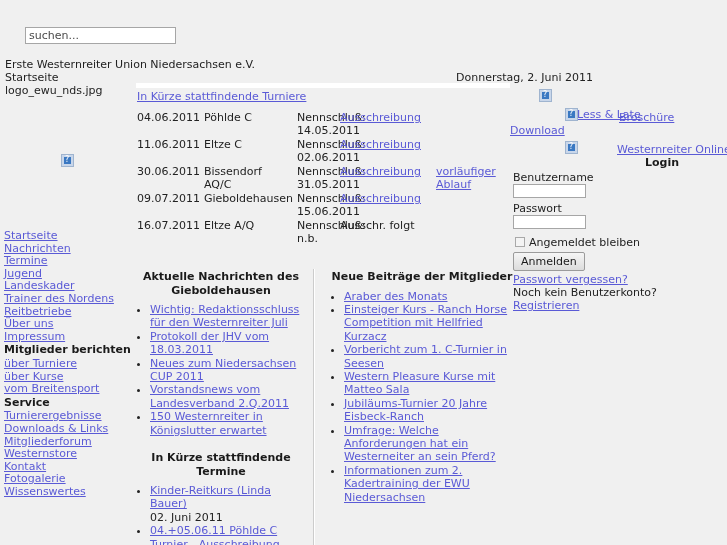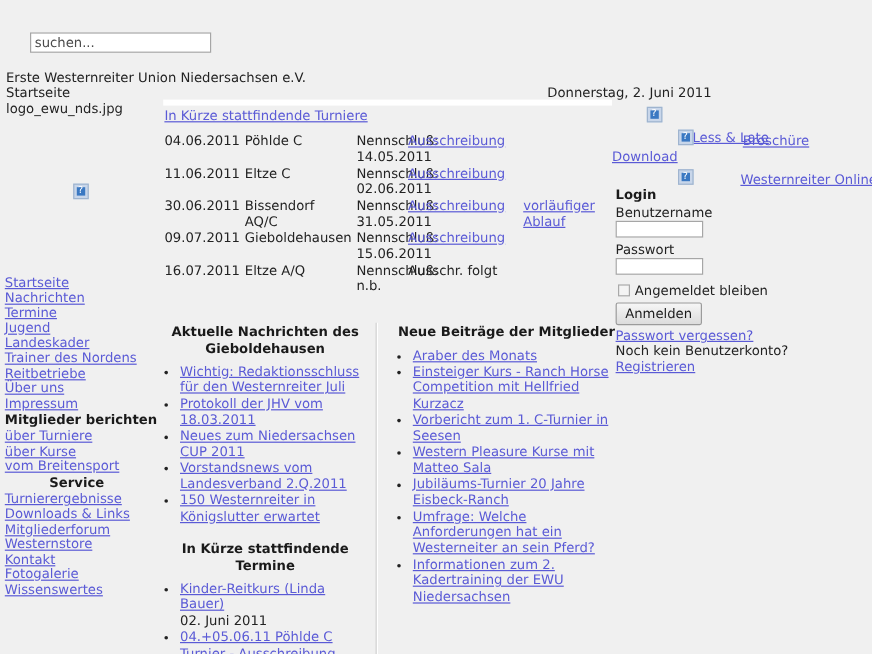--- a/index.html
+++ b/index.html
@@ -68,21 +68,21 @@
     left: 3px; top: -1px;
     font-size: 8px;
     color: #ffffff;
     z-index: 2;
     line-height: 11px;
   }
 
   
   .leftnav { position: absolute; left: 4px; top: 209px; width: 120px; }
   .leftnav div { line-height: 12.6px; white-space: nowrap; }
-  .leftnav .hdr { font-weight: bold; color: #1a1a1a; text-align: center; padding: 1px 0 1px 0; }
+  .leftnav .hdr { font-weight: bold; color: #1a1a1a; padding: 1px 0 1px 0; }
   .leftnav .hdr.left { text-align: left; }
 
   
   .whitebar {
     position: absolute;
     left: 136px; top: 62px;
     width: 374px; height: 5px;
     background: #ffffff;
   }
   .turniere-link { position: absolute; left: 137px; top: 69px; }
@@ -136,22 +136,22 @@
   .rightcol { position: absolute; left: 513px; top: 60px; width: 214px; }
   .ic1 { position: absolute; left: 26px; top: 8px; }
   .l1  { position: absolute; left: 64px; top: 27px; white-space: nowrap; }
   .ic2 { position: absolute; left: 52px; top: 27px; }
   .l2  { position: absolute; left: 106px; top: 30px; white-space: nowrap; }
   .dl  { position: absolute; left: -3px; top: 43px; white-space: nowrap; }
   .ic3 { position: absolute; left: 52px; top: 60px; }
   .l3  { position: absolute; left: 104px; top: 62px; white-space: nowrap; }
 
   .login-hdr {
-    position: absolute; left: 0px; top: 75px;
-    width: 150px; text-align: left;
+    position: absolute; left: 16px; top: 75px;
+    width: 150px; text-align: right;
     font-weight: bold; color: #1a1a1a; font-size: 11px;
   }
   .lbl-user { position: absolute; left: 0px; top: 90px; }
   .inp-user { position: absolute; left: 0px; top: 103px; }
   .lbl-pass { position: absolute; left: 0px; top: 121px; }
   .inp-pass { position: absolute; left: 0px; top: 134px; }
   .remember-row { position: absolute; left: 2px; top: 155px; text-align: center; }
   .btn-row { position: absolute; left: 0px; top: 171px; }
   .forgot { position: absolute; left: 0px; top: 192px; }
   .noacct { position: absolute; left: 0px; top: 205px; }

